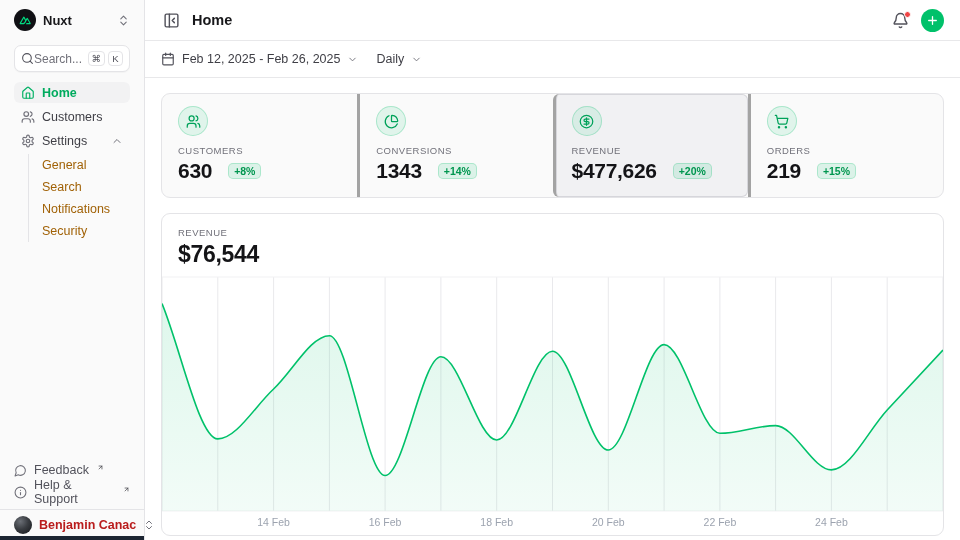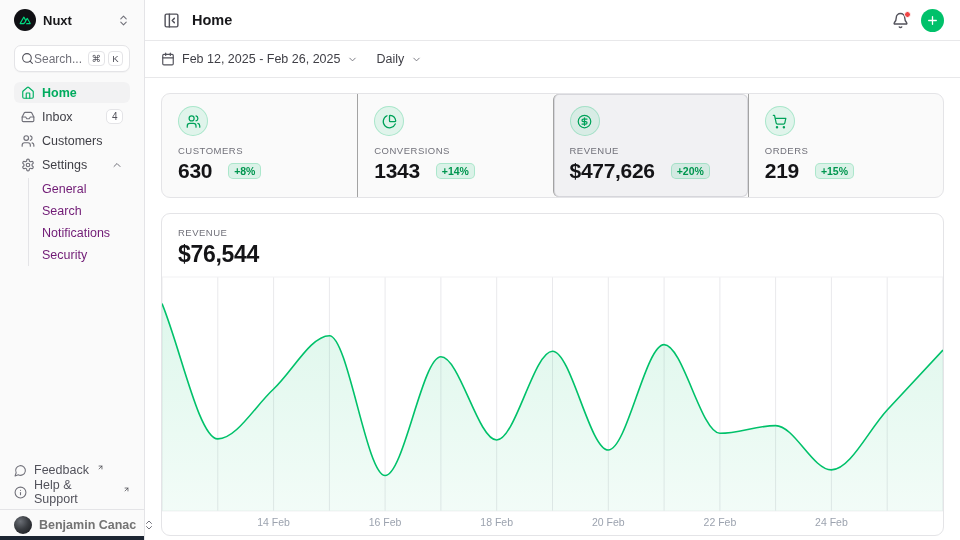--- a/index.html
+++ b/index.html
@@ -26,30 +26,30 @@
   .nav { padding:0 14px; }
   .nav-item { display:flex; align-items:center; gap:7px; height:21px; margin-bottom:3px;
     padding:0 7px; border-radius:6px; font-size:12.5px; color:#3f3f46; cursor:pointer; }
   .nav-item .ic { display:flex; color:#71717a; }
   .nav-item.active { background:#f0f1f2; color:#00ab5e; font-weight:600; background:#f2f2f3;}
   .nav-item.active .ic { color:#00b164; }
   .nav-badge { margin-left:auto; font-size:10px; color:#52525b; background:#fff;
     border:1px solid #e4e4e7; border-radius:5px; padding:0 4.5px; height:15px; line-height:14px; }
   .chev-right { margin-left:auto; color:#71717a; display:flex; }
   .subnav { margin:1px 0 3px 14px; border-left:1px solid #e4e4e7; display:flex; flex-direction:column; }
-  .subnav a { font-size:12.5px; color:#701a75; padding:0 0 0 13px; height:22px; display:flex; align-items:center; cursor:pointer; text-decoration:none; }
+  .subnav a { font-size:12.5px; color:#a16207; padding:0 0 0 13px; height:22px; display:flex; align-items:center; cursor:pointer; text-decoration:none; }
   .sidebar-footer { margin-top:auto; padding:0 14px 6px; }
   .foot-link { display:flex; align-items:center; gap:7px; height:22px; font-size:12.5px; color:#52525b; cursor:pointer; }
   .foot-link .ic { display:flex; color:#71717a; }
   .ext { color:#3f3f46; display:flex; margin-left:1px; margin-top:-6px; }
   .user-row { border-top:1px solid #e4e4e7; height:31px; display:flex; align-items:center;
     gap:7px; padding:0 14px; cursor:pointer; background:#fafafa; }
   .avatar { width:18px; height:18px; border-radius:50%; flex:0 0 18px;
     background: radial-gradient(circle at 35% 30%, #6b6f76 0%, #3a3d42 45%, #121418 100%); }
-  .user-name { font-size:12.5px; font-weight:600; color:#737373; white-space:nowrap; }
+  .user-name { font-size:12.5px; font-weight:600; color:#b91c1c; white-space:nowrap; }
   .dark-strip { position:absolute; left:0; bottom:0; width:100%; height:4px; background:#1c2532; }
 
   
   .main { flex:1; display:flex; flex-direction:column; min-width:0; background:#fff; }
   .topbar { height:41px; flex:0 0 41px; border-bottom:1px solid #e8e8ea; display:flex;
     align-items:center; gap:10px; padding:0 16px; }
   .icon-btn { background:none; border:none; display:flex; align-items:center; color:#52525b; cursor:pointer; padding:2px; position:relative; }
   .page-title { font-size:14.5px; font-weight:700; color:#18181b; }
   .topbar .spacer { flex:1; }
   .dot { position:absolute; top:1px; right:0px; width:7px; height:7px; border-radius:50%;
@@ -62,21 +62,21 @@
     font-size:12.5px; font-weight:500; color:#3f3f46; cursor:pointer; font-family:inherit; }
   .tool-btn .ic { display:flex; color:#52525b; }
   .tool-btn .chev { display:flex; color:#71717a; }
 
   .content { flex:1; padding:15px 16px 4px; display:flex; flex-direction:column; gap:15px; min-height:0; }
 
   
   .stats { flex:0 0 105px; border:1px solid #e4e4e7; border-radius:9px; background:#fafafa;
     display:grid; grid-template-columns:1fr 1fr 1fr 1fr; overflow:hidden; }
   .stat { padding:12px 16px; cursor:pointer; position:relative; }
-  .stat + .stat { border-left:1px solid #a3a3a3; }
+  .stat + .stat { border-left:3px solid #a3a3a3; }
   .stat.selected { background:#f1f1f3; box-shadow:inset 0 0 0 1px #d6d6db; border-radius:6px; }
   .stat-ic { width:30px; height:30px; border-radius:50%; background:rgba(0,193,106,.10);
     box-shadow:inset 0 0 0 1px rgba(0,193,106,.25); color:#00a25a;
     display:flex; align-items:center; justify-content:center; }
   .stat-label { margin-top:9px; font-size:9.5px; letter-spacing:.5px; color:#71717a; font-weight:500; }
   .stat-row { margin-top:3px; display:flex; align-items:center; gap:16px; }
   .stat-value { font-size:21px; font-weight:700; color:#141417; letter-spacing:-.3px; }
   .delta-badge { font-size:10.5px; font-weight:600; color:#00964f; background:rgba(0,193,106,.12);
     box-shadow:inset 0 0 0 1px rgba(0,193,106,.22); border-radius:5px; padding:2px 6px; }
 
@@ -125,30 +125,20 @@
 
     <nav class="nav">
       <div class="nav-item active">
         <span class="ic">
           <svg width="14" height="14" viewBox="0 0 24 24" fill="none" stroke="currentColor" stroke-width="2" stroke-linecap="round" stroke-linejoin="round">
               <path d="M15 21v-8a1 1 0 0 0-1-1h-4a1 1 0 0 0-1 1v8"></path>
               <path d="M3 10a2 2 0 0 1 .709-1.528l7-6a2 2 0 0 1 2.582 0l7 6A2 2 0 0 1 21 10v9a2 2 0 0 1-2 2H5a2 2 0 0 1-2-2z"></path>
             </svg>
         </span>
         <span>Home</span>
-      </div>
-      <div class="nav-item">
-        <span class="ic">
-          <svg width="14" height="14" viewBox="0 0 24 24" fill="none" stroke="currentColor" stroke-width="2" stroke-linecap="round" stroke-linejoin="round">
-              <polyline points="22 12 16 12 14 15 10 15 8 12 2 12"></polyline>
-              <path d="M5.45 5.11 2 12v6a2 2 0 0 0 2 2h16a2 2 0 0 0 2-2v-6l-3.45-6.89A2 2 0 0 0 16.76 4H7.24a2 2 0 0 0-1.79 1.11z"></path>
-            </svg>
-        </span>
-        <span>Inbox</span>
-        <span class="nav-badge">4</span>
       </div>
       <div class="nav-item">
         <span class="ic">
           <svg width="14" height="14" viewBox="0 0 24 24" fill="none" stroke="currentColor" stroke-width="2" stroke-linecap="round" stroke-linejoin="round">
               <path d="M16 21v-2a4 4 0 0 0-4-4H6a4 4 0 0 0-4 4v2"></path>
               <circle cx="9" cy="7" r="4"></circle>
               <path d="M22 21v-2a4 4 0 0 0-3-3.87"></path>
               <path d="M16 3.13a4 4 0 0 1 0 7.75"></path>
             </svg>
         </span>

